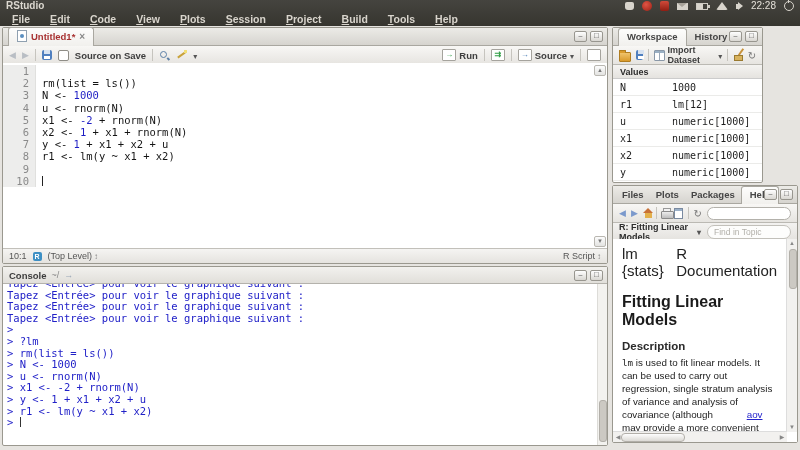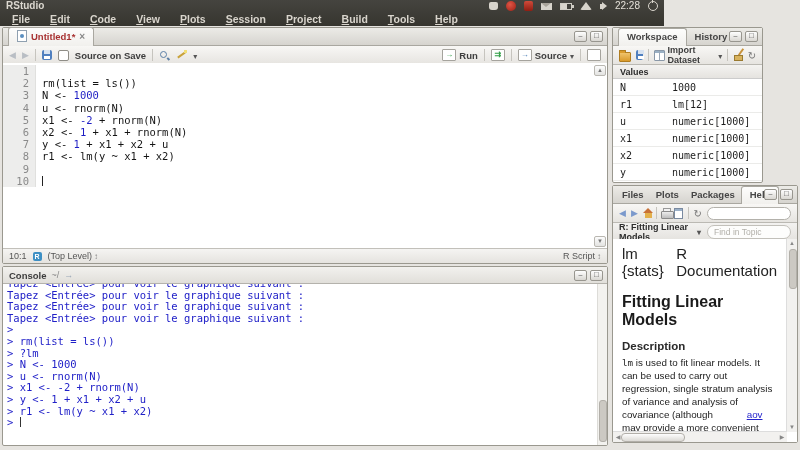--- a/index.html
+++ b/index.html
@@ -1,21 +1,21 @@
 <!DOCTYPE html>
 <html><head>
 <meta charset="utf-8">
 <style>
   html,body{margin:0;padding:0;}
   body{background:#b9b5ad;}
   .screen{position:relative;width:800px;height:450px;background:#e6e4e0;overflow:hidden;
           font-family:"Liberation Sans",sans-serif;-webkit-font-smoothing:antialiased;}
 
   
-  .topbar{position:absolute;left:0;top:0;width:664px;height:26px;background:linear-gradient(#45443f,#36352f);}
+  .topbar{position:absolute;left:0;top:0;width:800px;height:26px;background:linear-gradient(#45443f,#36352f);}
   .titlerow{height:12px;display:flex;align-items:center;justify-content:space-between;padding:0 6px;}
   .wtitle{color:#dcd8d0;font-size:10px;font-weight:bold;line-height:12px;}
   .tray{display:flex;align-items:center;gap:8px;}
   .menurow{display:flex;align-items:center;height:14px;padding:0 2px;}
   .menu-item{display:inline-block;color:#d9d5cd;font-size:10.5px;font-weight:bold;padding:0 10px;cursor:default;}
   .menu-item::first-letter{text-decoration:underline;}
 
   
   .t-blob{width:9px;height:8px;background:#d8d4cc;border-radius:2px 2px 3px 3px;}
   .t-red1{width:10px;height:10px;background:radial-gradient(circle at 40% 35%,#e05545,#9c1f14);border-radius:50%;}
@@ -290,22 +290,22 @@
       </div>
     </div>
     <div class="console-body">
       <div class="console-inner">
 
       <div class="console-line">Tapez &lt;Entrée&gt; pour voir le graphique suivant :</div>
           <div class="console-line">Tapez &lt;Entrée&gt; pour voir le graphique suivant :</div>
           <div class="console-line">Tapez &lt;Entrée&gt; pour voir le graphique suivant :</div>
           <div class="console-line">Tapez &lt;Entrée&gt; pour voir le graphique suivant :</div>
           <div class="console-line">&gt;</div>
+          <div class="console-line">&gt; ?lm</div>
           <div class="console-line">&gt; rm(list = ls())</div>
-          <div class="console-line">&gt; ?lm</div>
           <div class="console-line">&gt; N &lt;- 1000</div>
           <div class="console-line">&gt; u &lt;- rnorm(N)</div>
           <div class="console-line">&gt; x1 &lt;- -2 + rnorm(N)</div>
           <div class="console-line">&gt; y &lt;- 1 + x1 + x2 + u</div>
           <div class="console-line">&gt; r1 &lt;- lm(y ~ x1 + x2)</div>
           <div class="console-line">&gt; </div>
         </div>
     </div>
     <div class="vscroll">
       <div class="vthumb" style="bottom:3px;height:40px;"></div>

